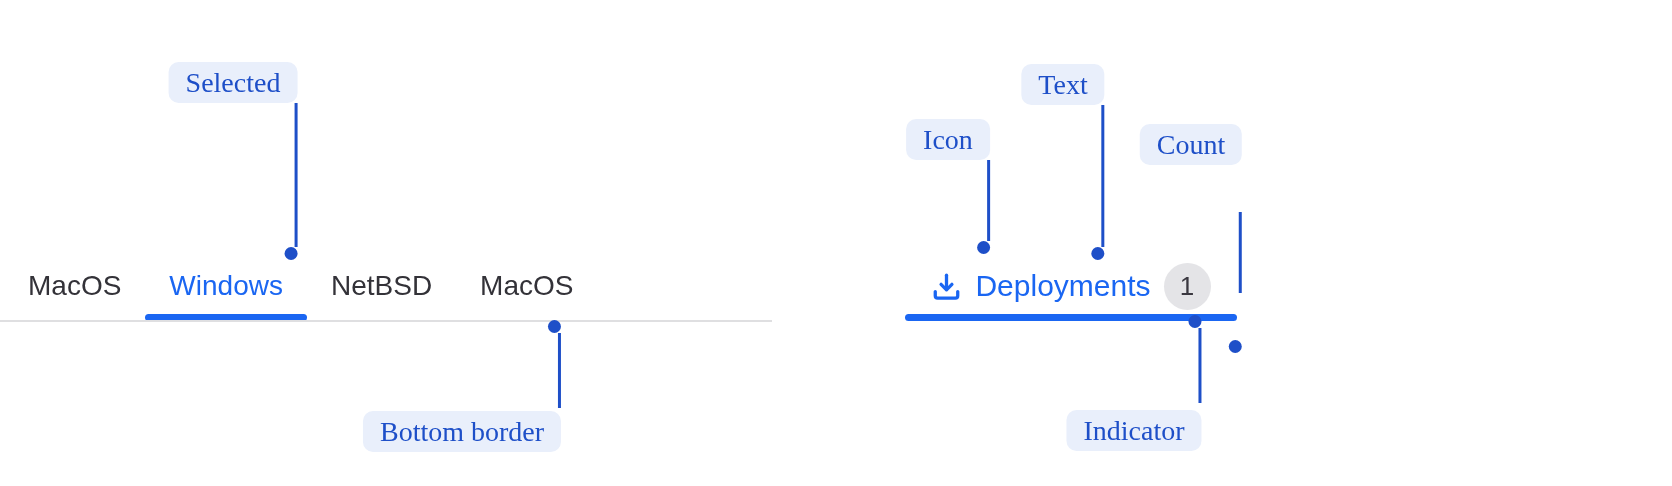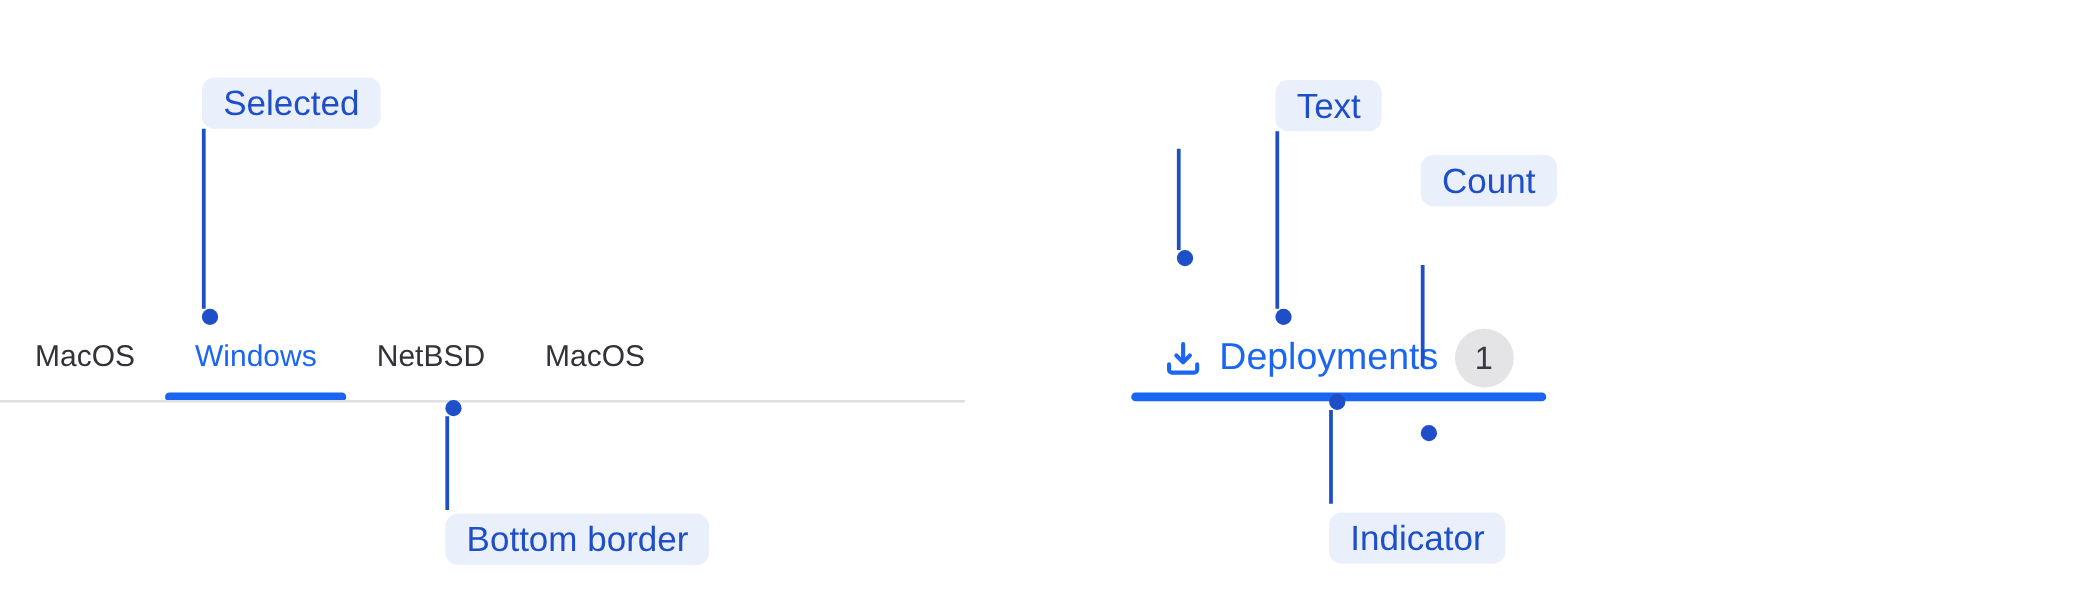--- a/index.html
+++ b/index.html
@@ -21,21 +21,21 @@
 
   
   .tab-bar{
     position:absolute;left:4px;top:256px;height:60px;
     display:flex;align-items:stretch;
   }
   .tab{
     position:relative;display:flex;align-items:center;justify-content:center;
     padding:0 24px;border:none;background:transparent;cursor:pointer;
     font-family:"Liberation Sans", sans-serif;
-    font-size:24px;color:var(--tab-text);white-space:nowrap;
+    font-size:28px;color:var(--tab-text);white-space:nowrap;
   }
   .tab.selected{color:var(--component-blue);}
   .tab-underline{
     position:absolute;left:0;right:0;bottom:-5px;height:7px;
     background:var(--component-blue);border-radius:4px;
   }
   .bottom-border-line{
     position:absolute;left:0;top:320px;width:772px;height:2px;
     background:var(--border-gray);
   }
@@ -55,22 +55,22 @@
   }
   .count-badge{
     width:47px;height:47px;border-radius:50%;
     background:var(--count-bg);color:var(--count-text);
     font-size:26px;display:flex;align-items:center;justify-content:center;
     flex:0 0 auto;
   }
 
   
   .callout{
-    position:absolute;display:flex;flex-direction:column;align-items:flex-start;
-    transform:translateX(-50%);pointer-events:none;
+    position:absolute;display:flex;flex-direction:column;align-items:flex-end;
+    transform:translateX(-50%);pointer-events:none;font-family:Liberation Serif, serif;
   }
   .pill{
     background:var(--annotation-bg);color:var(--annotation-blue);
     height:41px;line-height:41px;padding:0 17px;border-radius:10px;
     font-size:28px;white-space:nowrap;
   }
   .conn{width:3px;background:var(--annotation-blue);}
   .dot{width:13px;height:13px;border-radius:50%;background:var(--annotation-blue);flex:0 0 auto;}
 
   .co-selected{left:233px;top:62px;}   .co-selected .conn{height:144px;}
@@ -125,20 +125,21 @@
     <span class="conn"></span>
     <span class="dot"></span>
   </div>
   <div class="callout co-bottom-border">
     <span class="dot"></span>
     <span class="conn"></span>
     <span class="pill">Bottom border</span>
   </div>
 
   <div class="callout co-icon">
+    <span class="pill">Icon</span>
     <span class="conn"></span>
     <span class="dot"></span>
   </div>
   <div class="callout co-text">
     <span class="pill">Text</span>
     <span class="conn"></span>
     <span class="dot"></span>
   </div>
   <div class="callout co-count">
     <span class="pill">Count</span>

